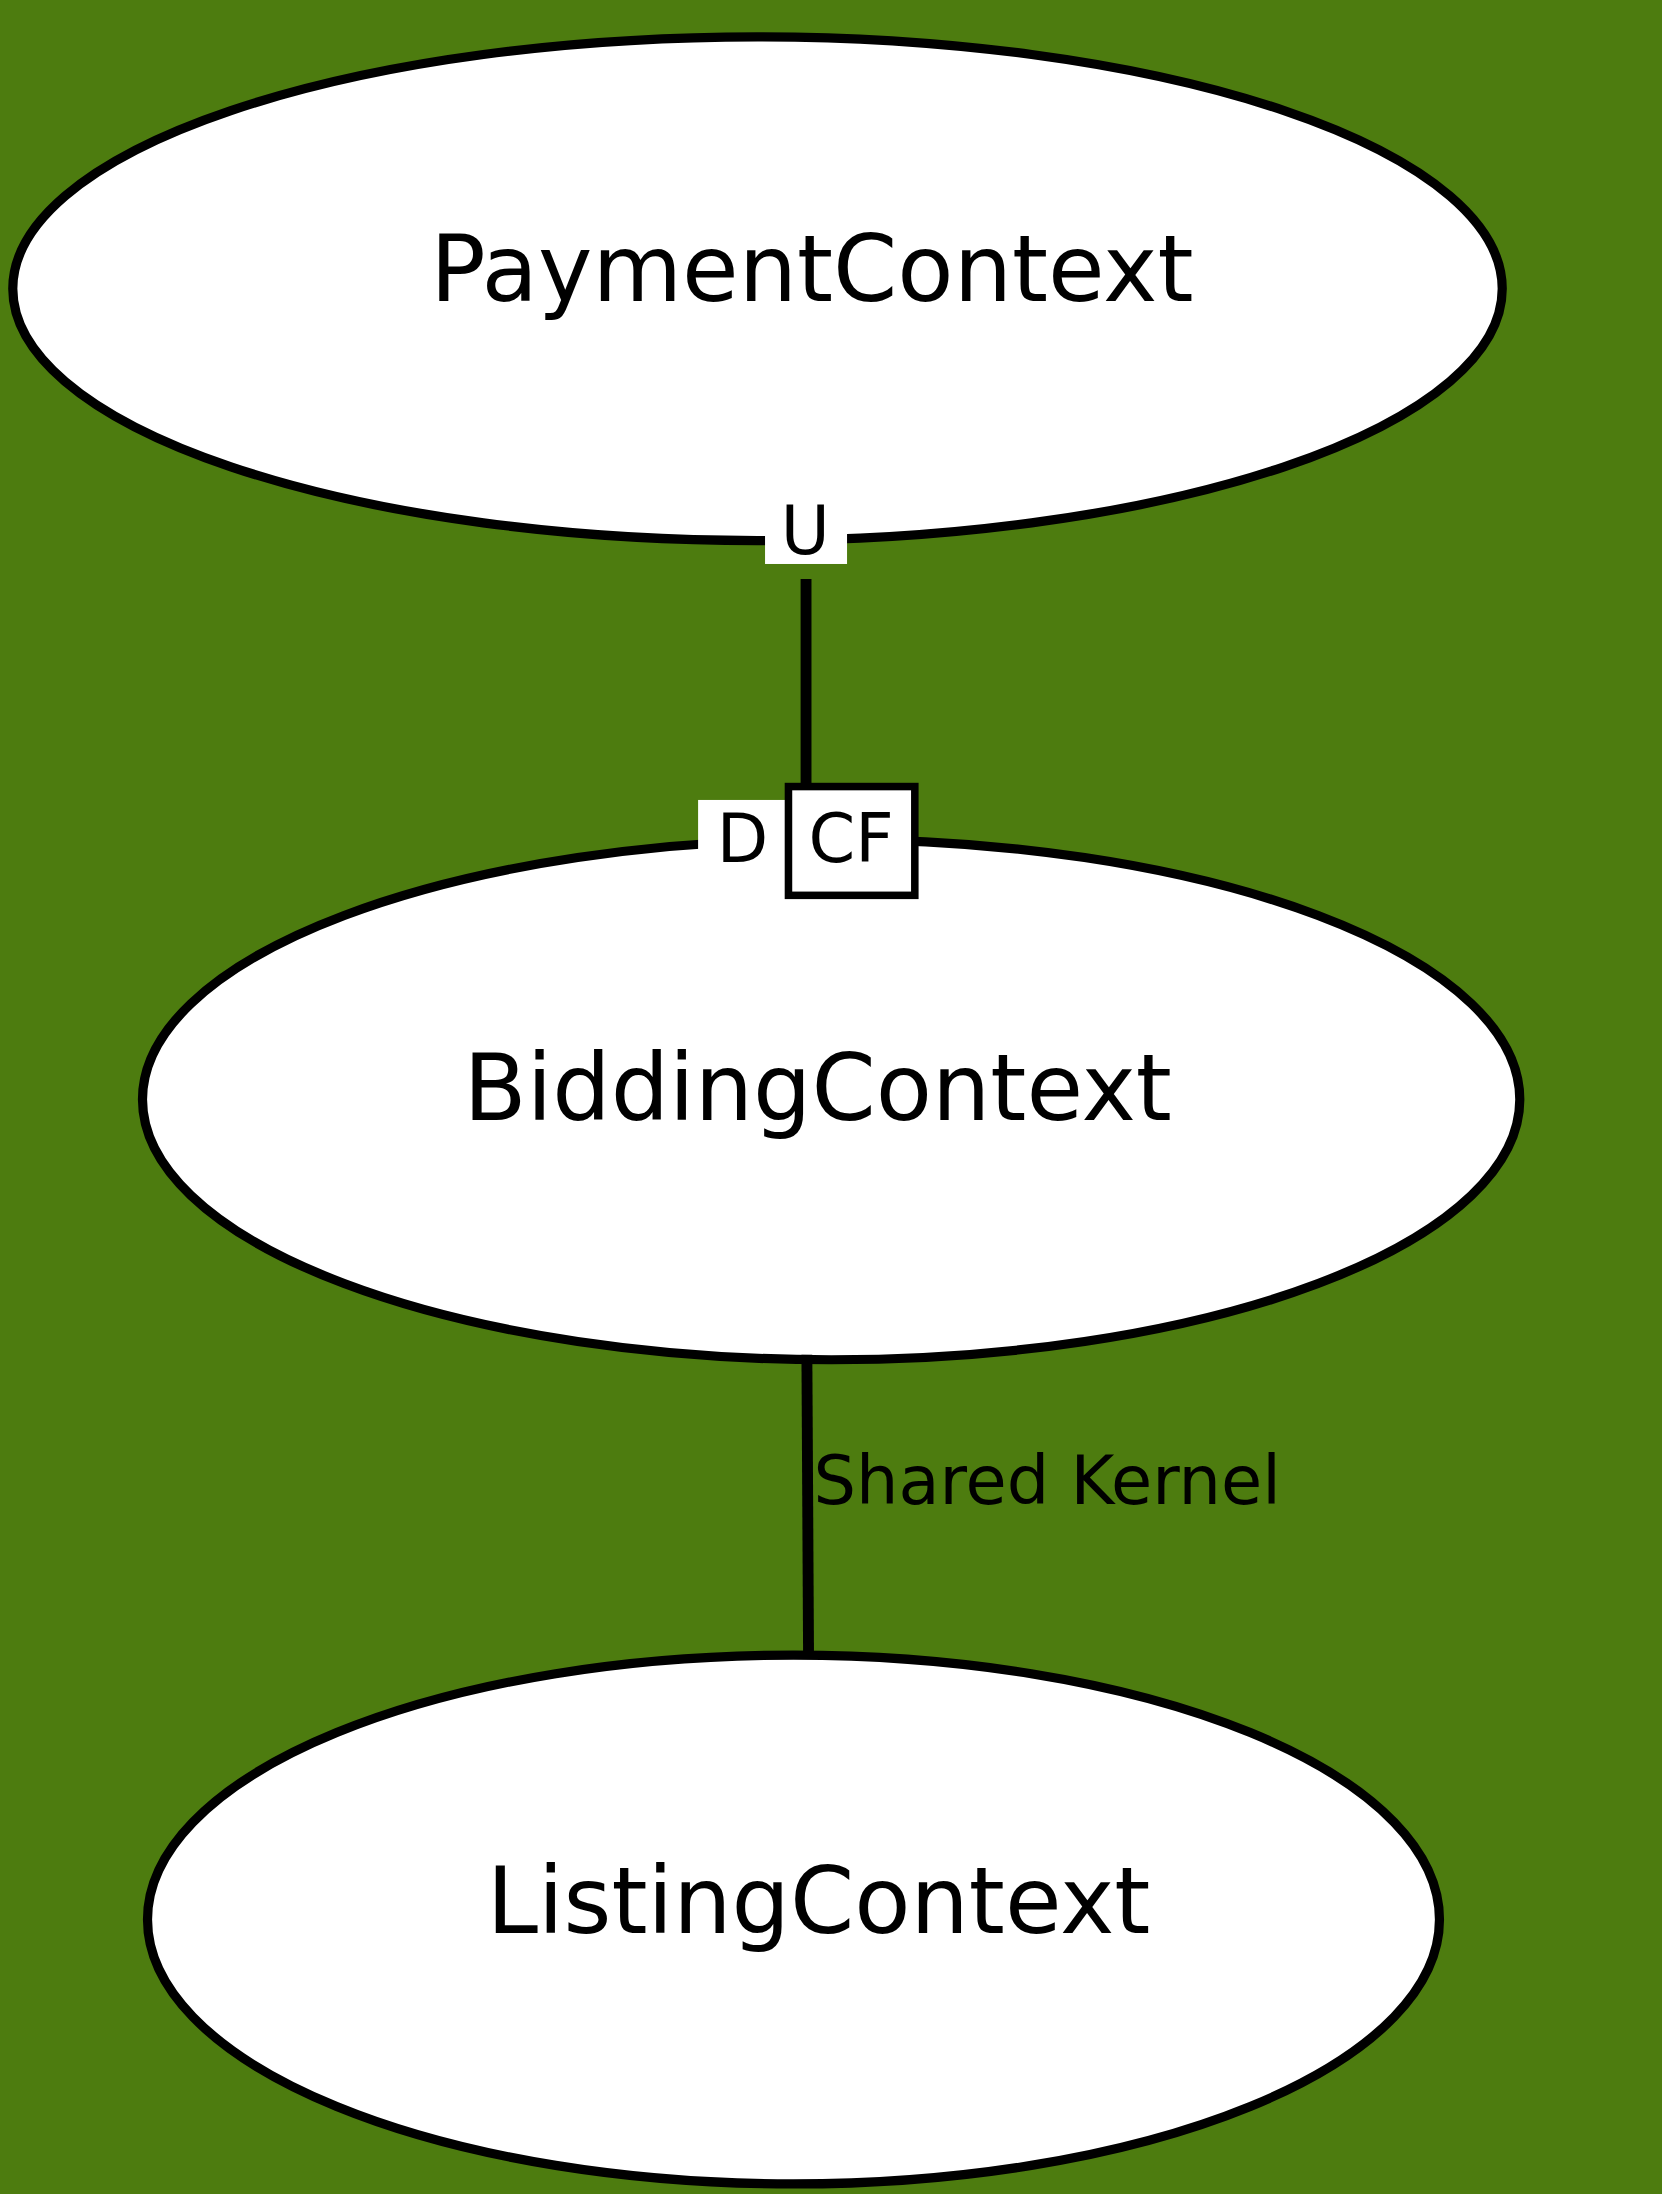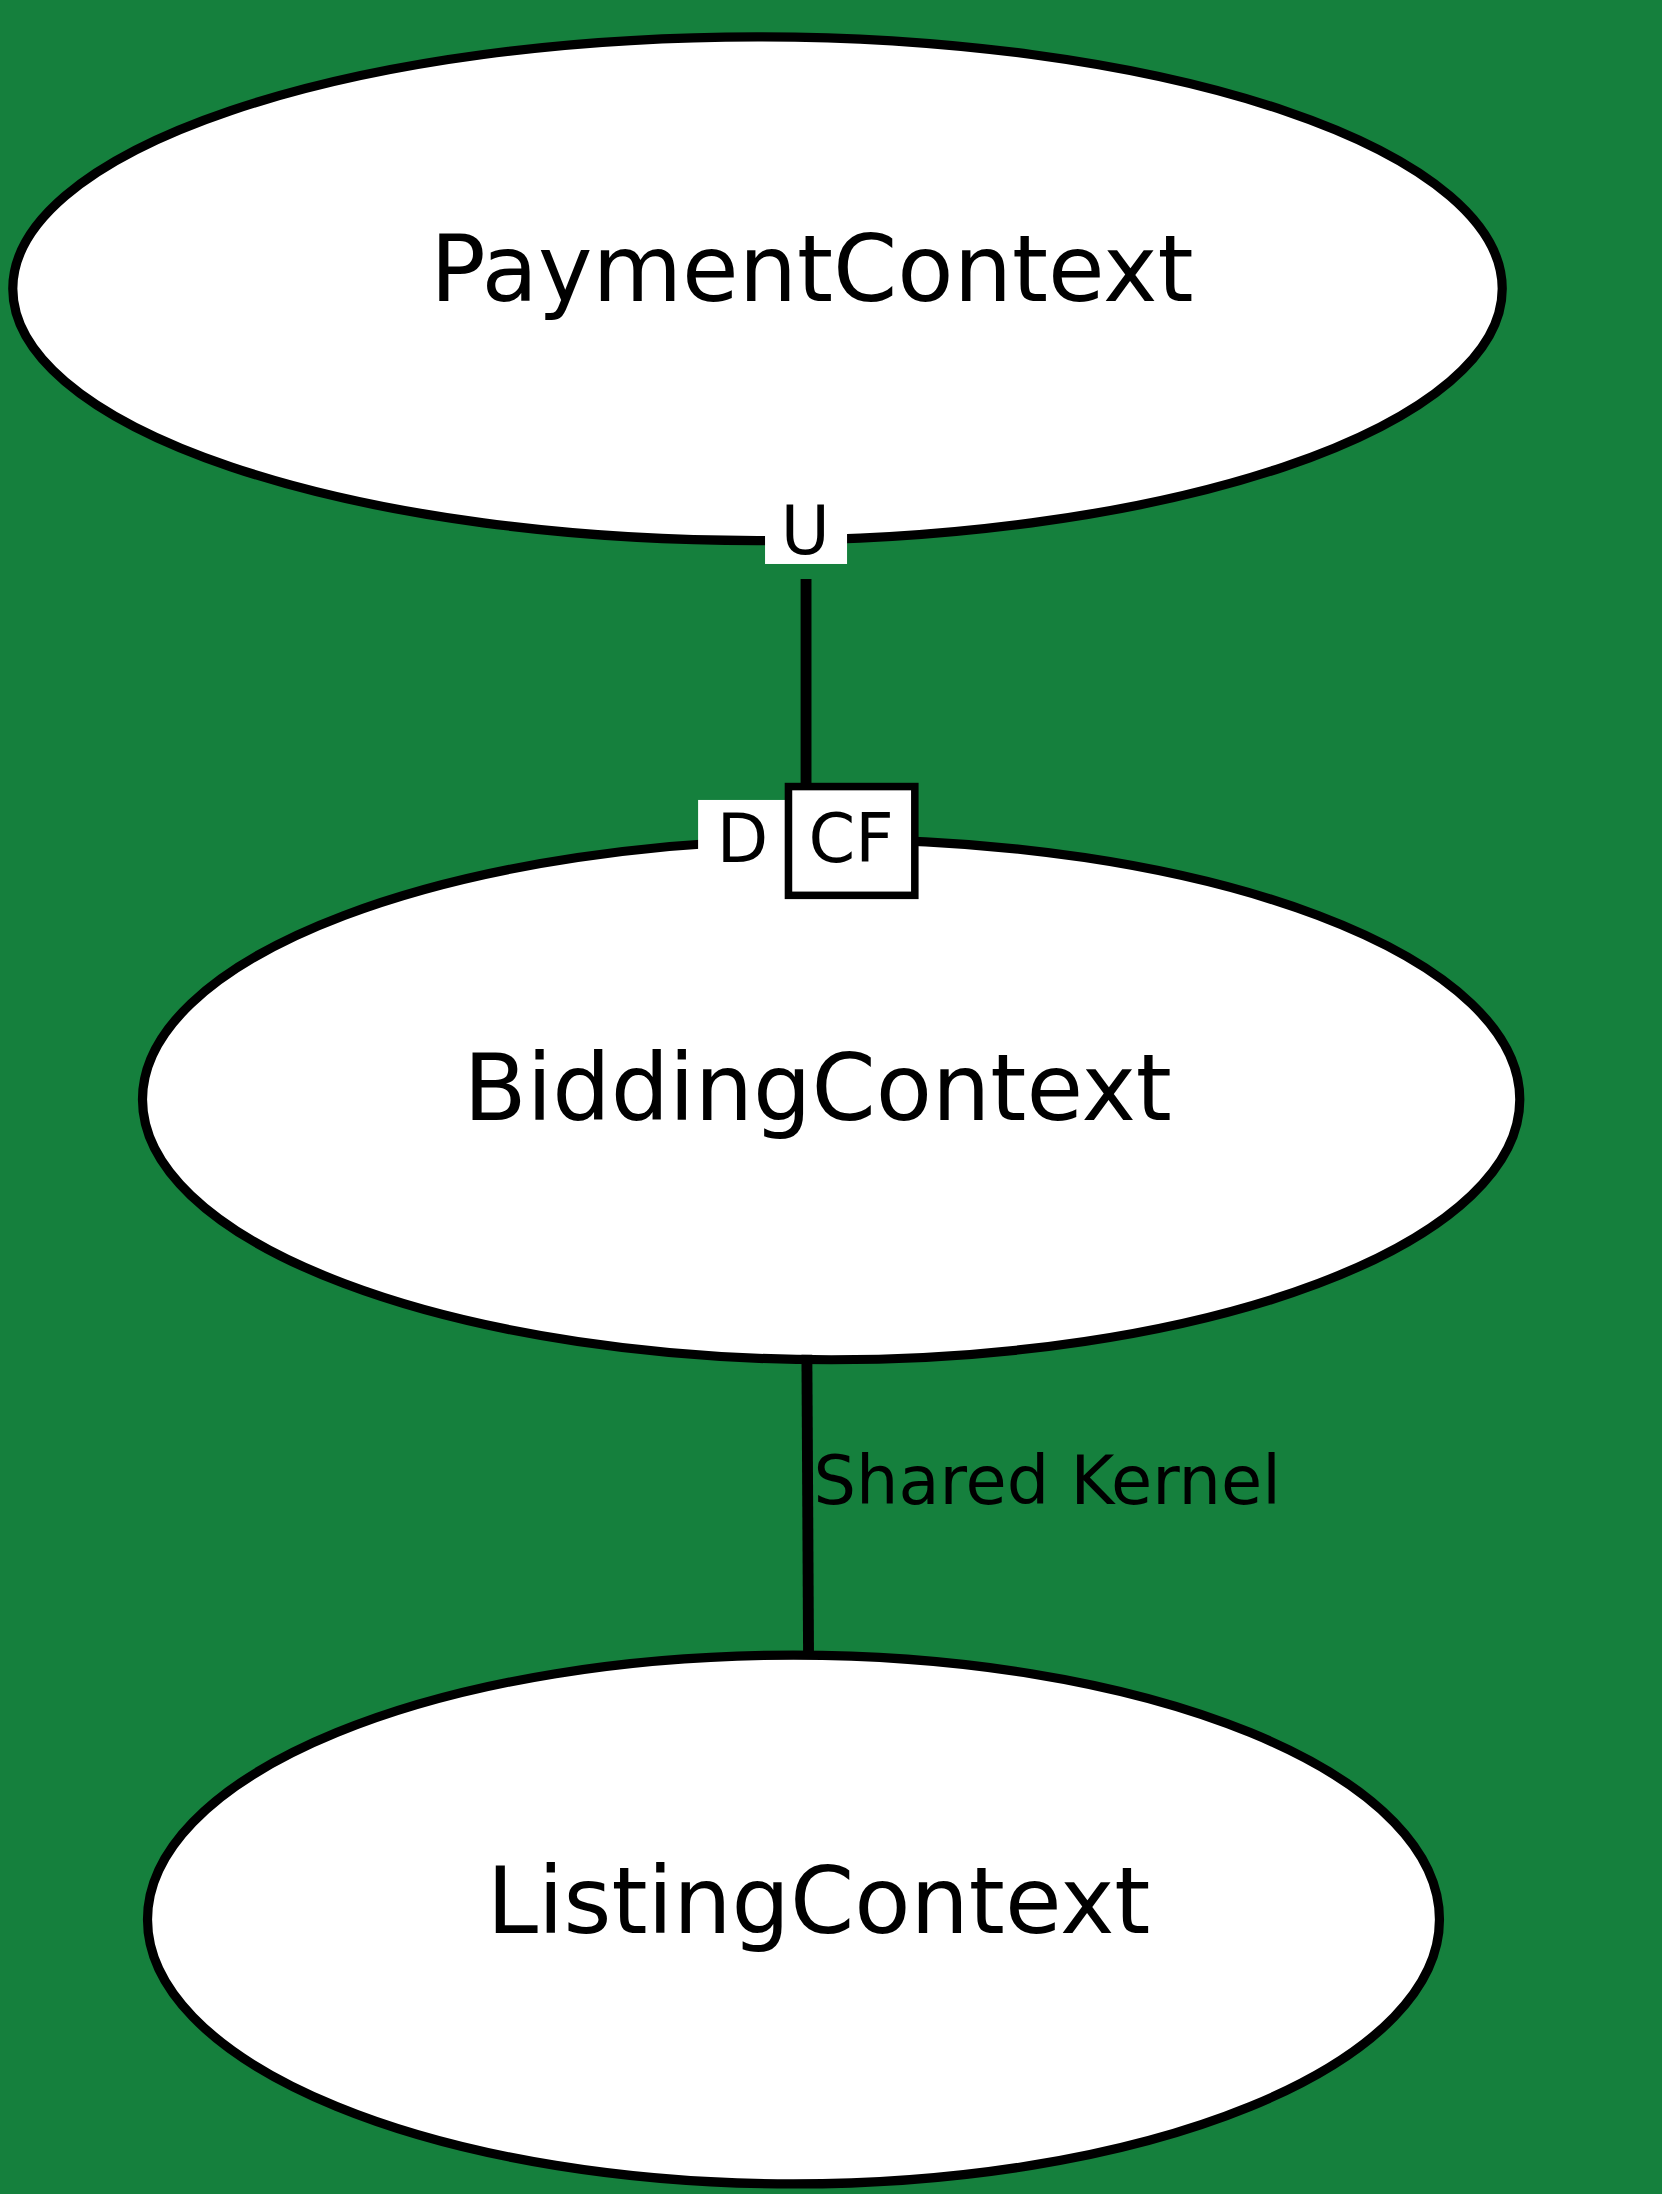--- a/index.html
+++ b/index.html
@@ -4,21 +4,21 @@
 <style>
   html, body {
     margin: 0;
     padding: 0;
     background: #ffffff;
   }
   .canvas {
     position: relative;
     width: 1662px;
     height: 2194px;
-    background: #15803d;
+    background: #4d7c0f;
     overflow: hidden;
   }
   svg {
     display: block;
     width: 1674px;
     height: 2194px;
   }
   svg text {
     font-family: "DejaVu Sans", "Liberation Sans", sans-serif;
     fill: #000000;

